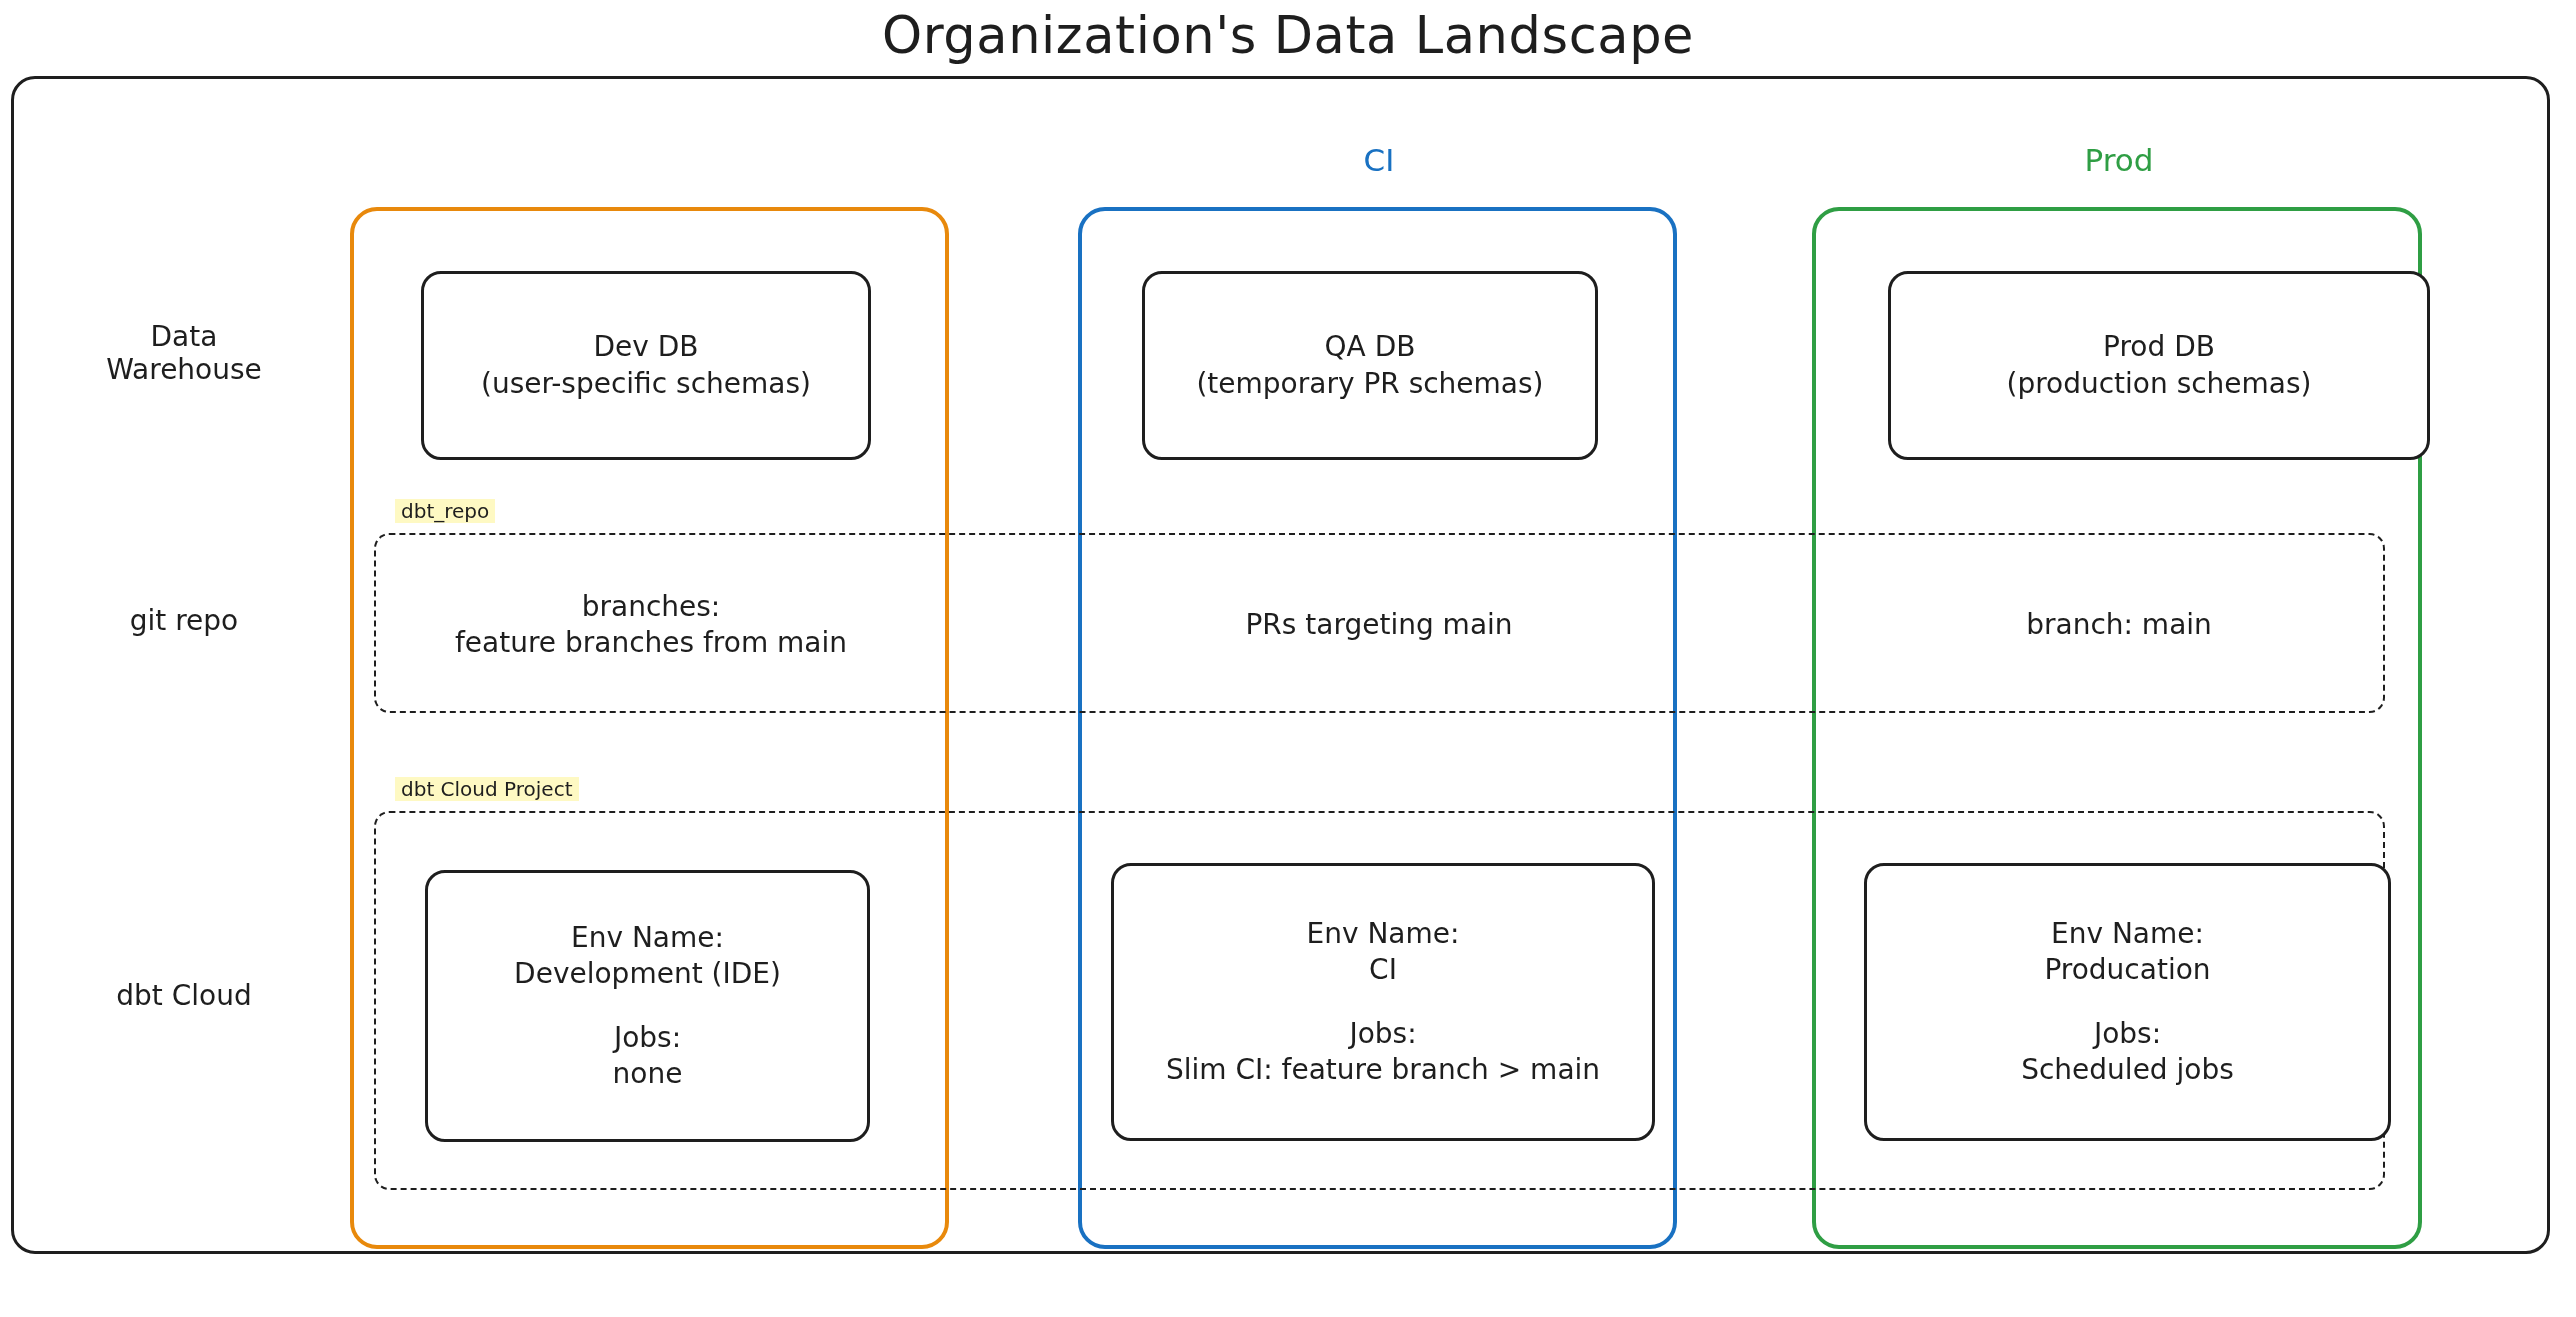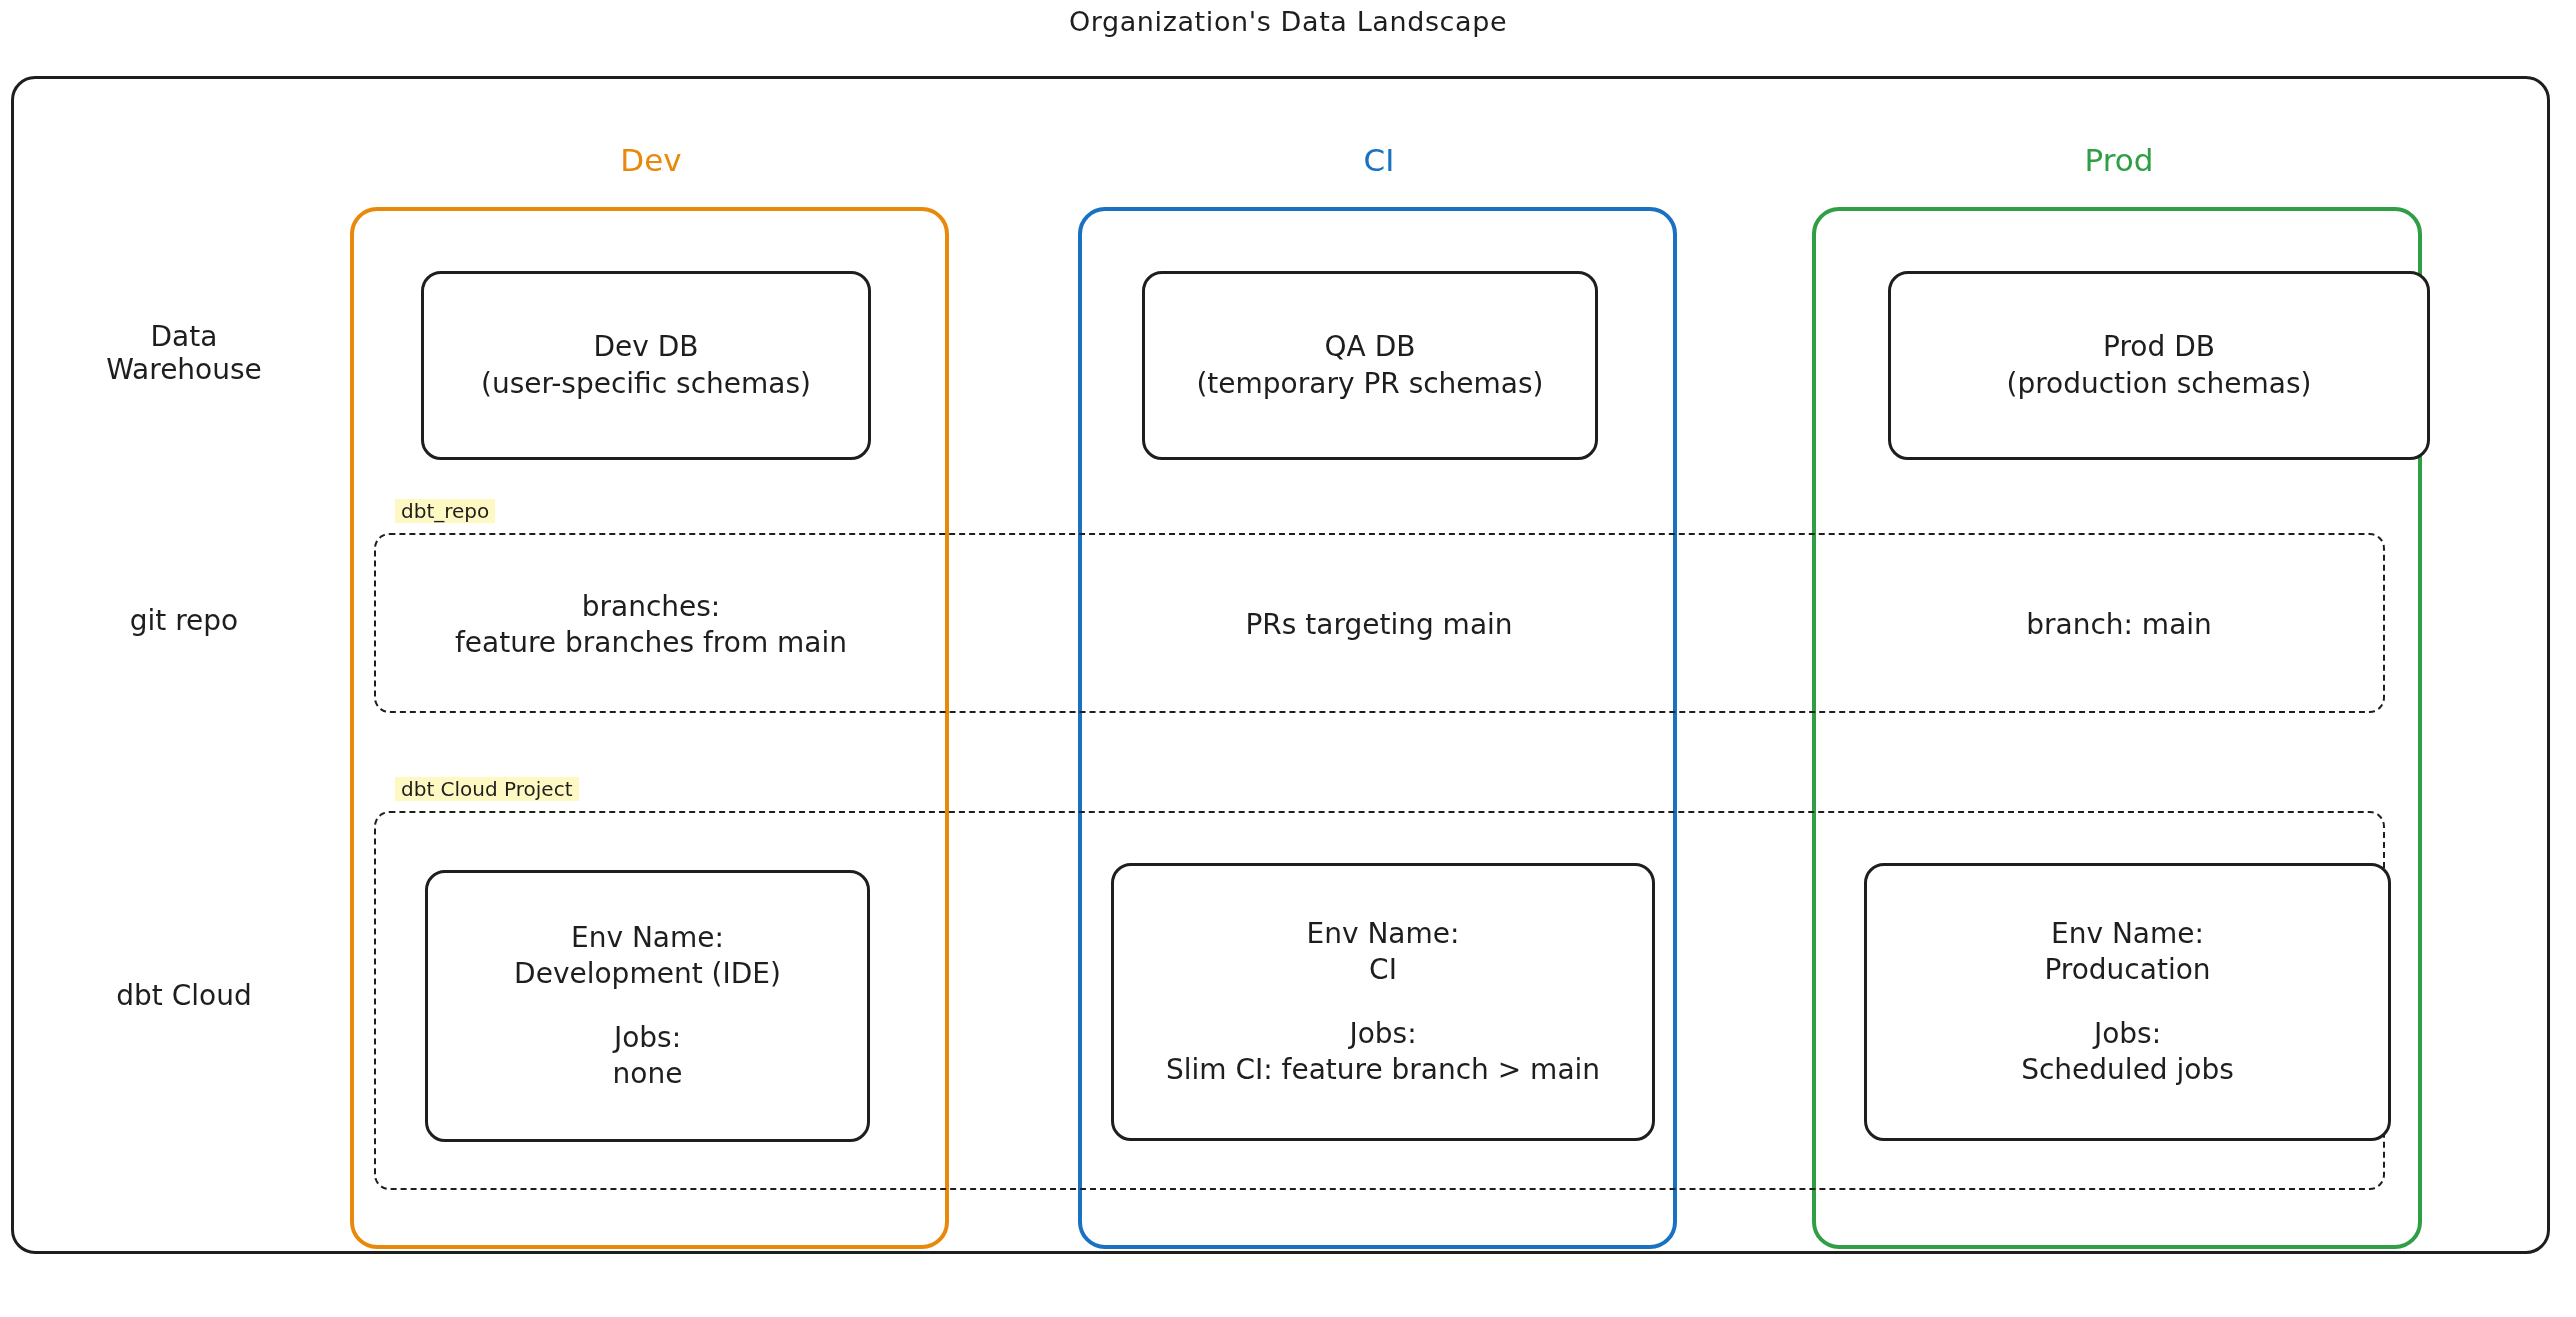--- a/index.html
+++ b/index.html
@@ -21,21 +21,21 @@
     background: #ffffff;
   }
 
   
   .title {
     position: absolute;
     left: 0;
     top: 6px;
     width: 2576px;
     text-align: center;
-    font-size: 27px;
+    font-size: 51px;
     color: #1e1e1e;
     letter-spacing: 0.6px;
     font-family: "DejaVu Sans", sans-serif;
   }
 
   
   .outer-frame {
     position: absolute;
     left: 10.7px;
     top: 76px;
@@ -168,21 +168,20 @@
 </style>
 </head>
 <body>
 
 <div id="stage">
 
   <div class="title">Organization's Data Landscape</div>
 
   <div class="outer-frame"></div>
 
-  <div class="col-header dev">Dev</div>
   <div class="col-header ci">CI</div>
   <div class="col-header prod">Prod</div>
 
   <div class="env-col dev"></div>
   <div class="env-col ci"></div>
   <div class="env-col prod"></div>
 
   <div class="row-label warehouse">
     <span class="line">Data</span><br>
     <span class="line">Warehouse</span>

